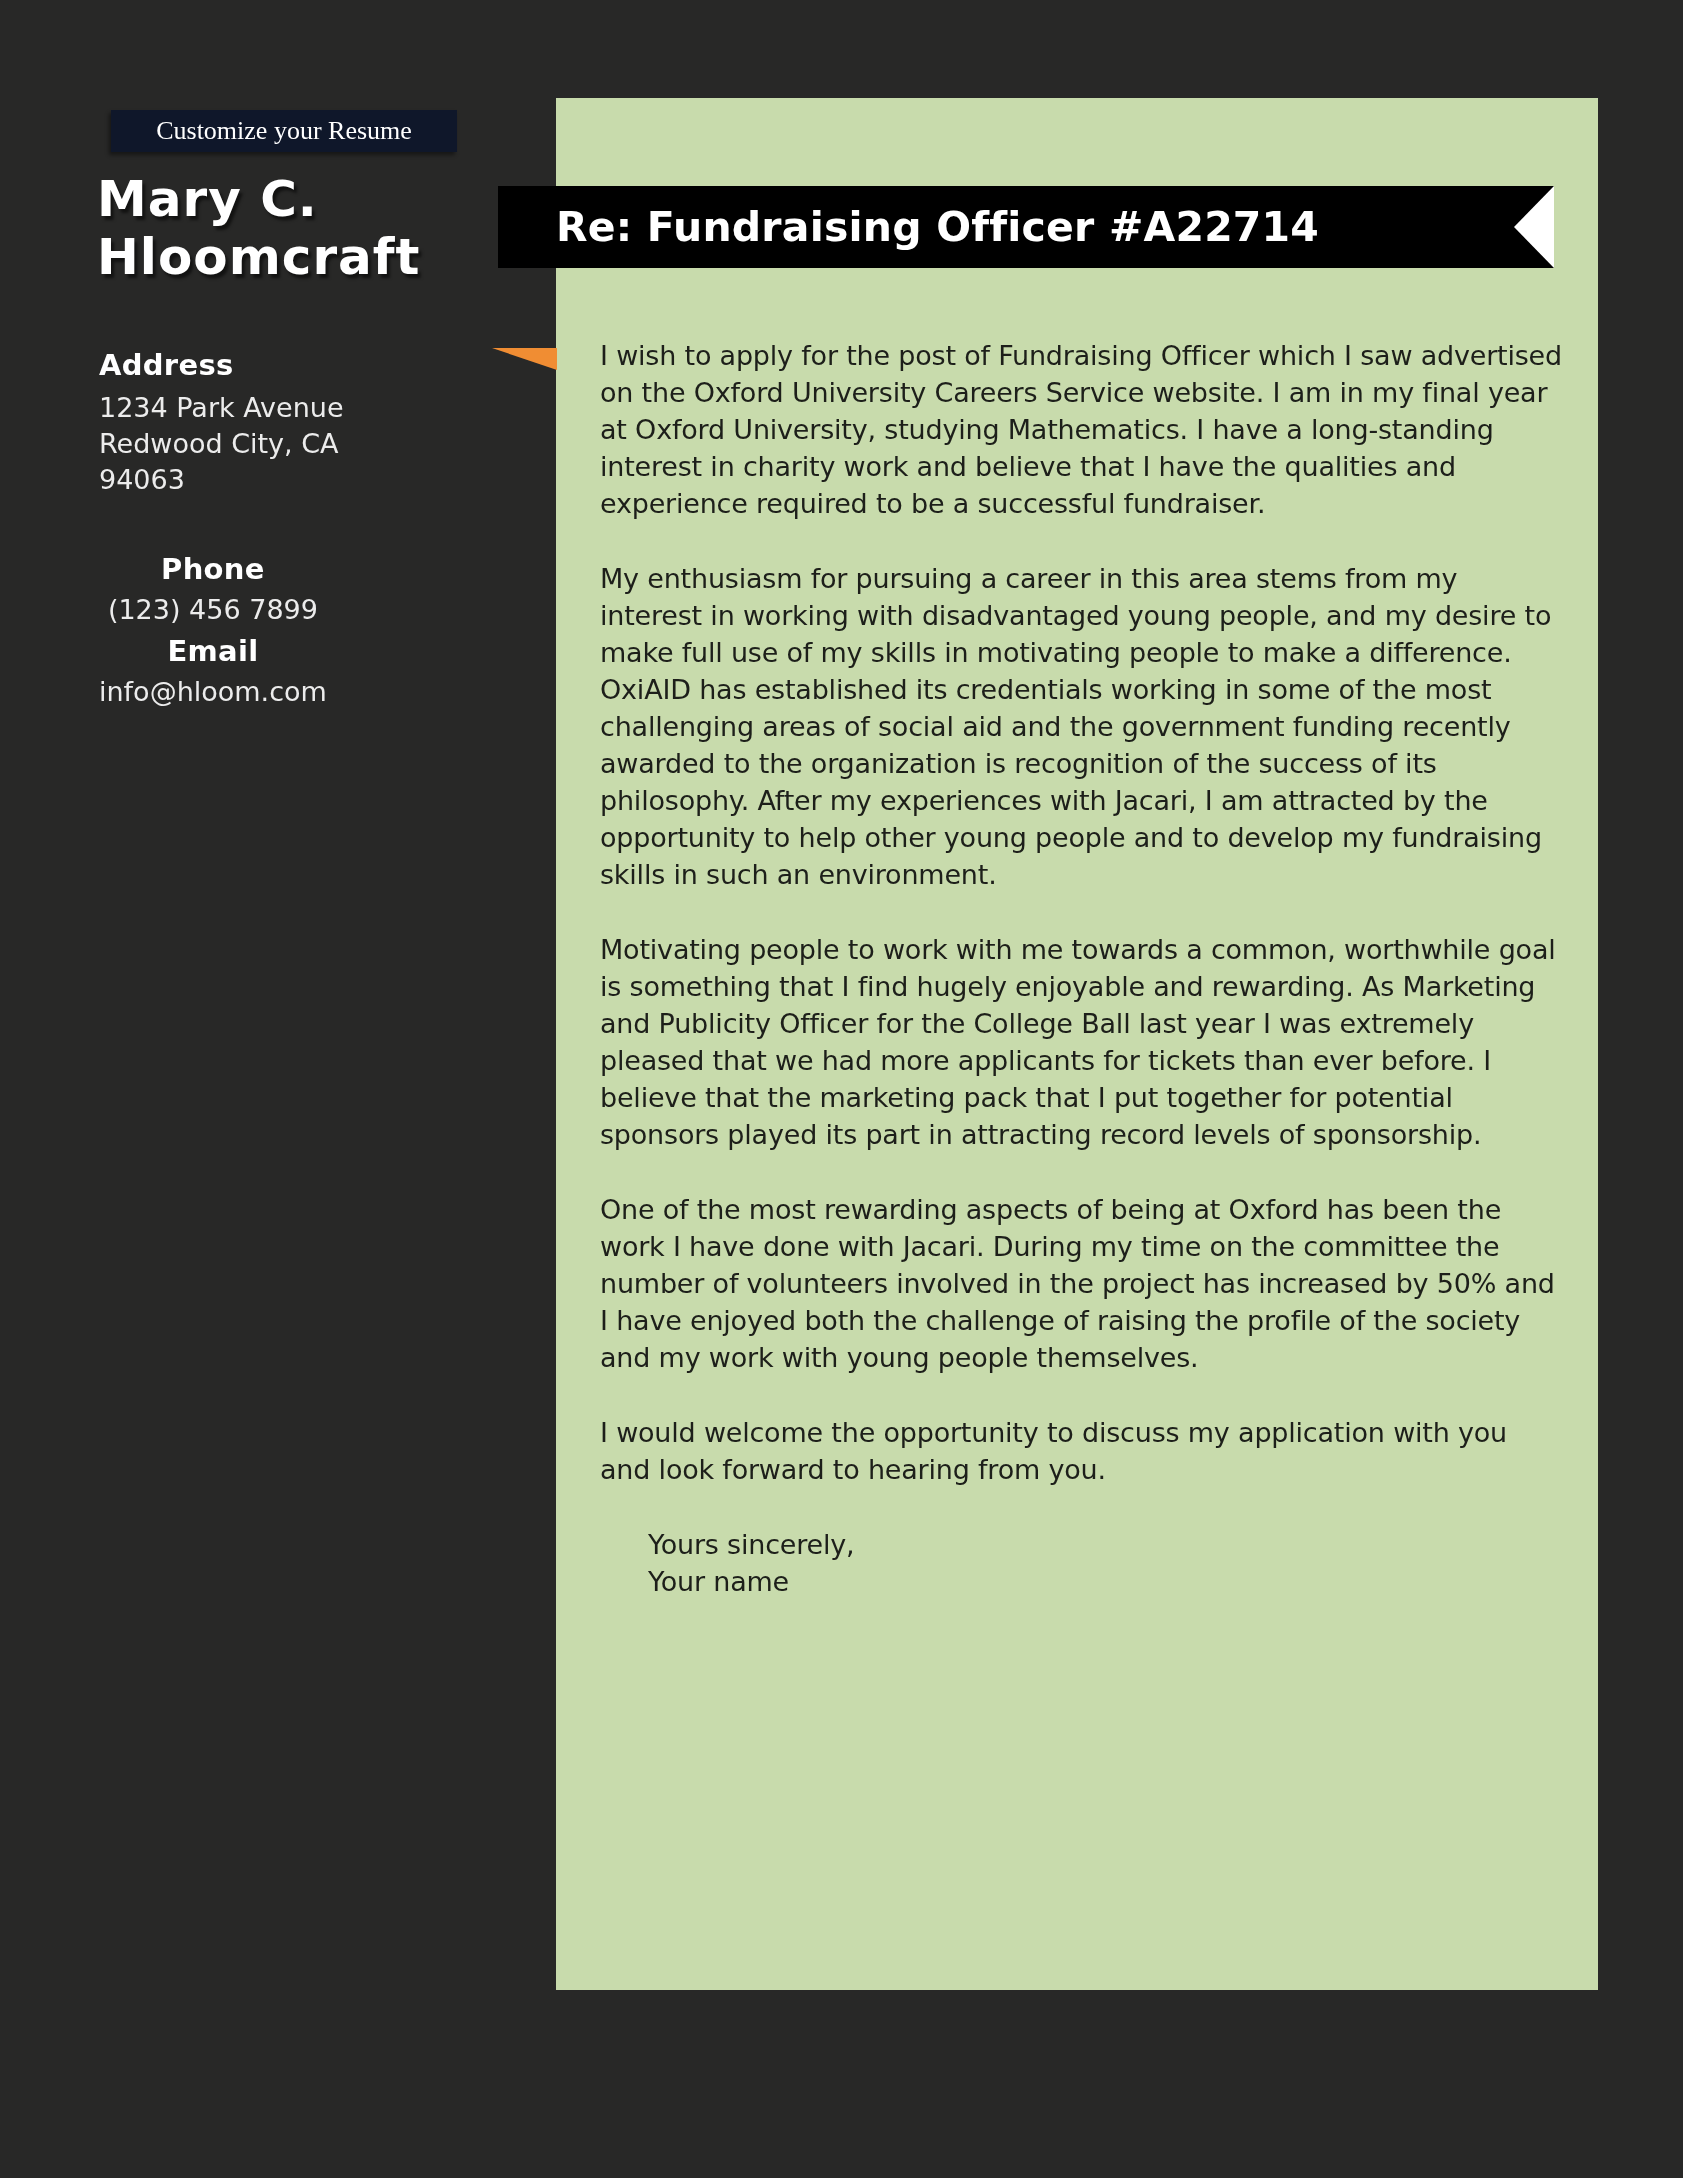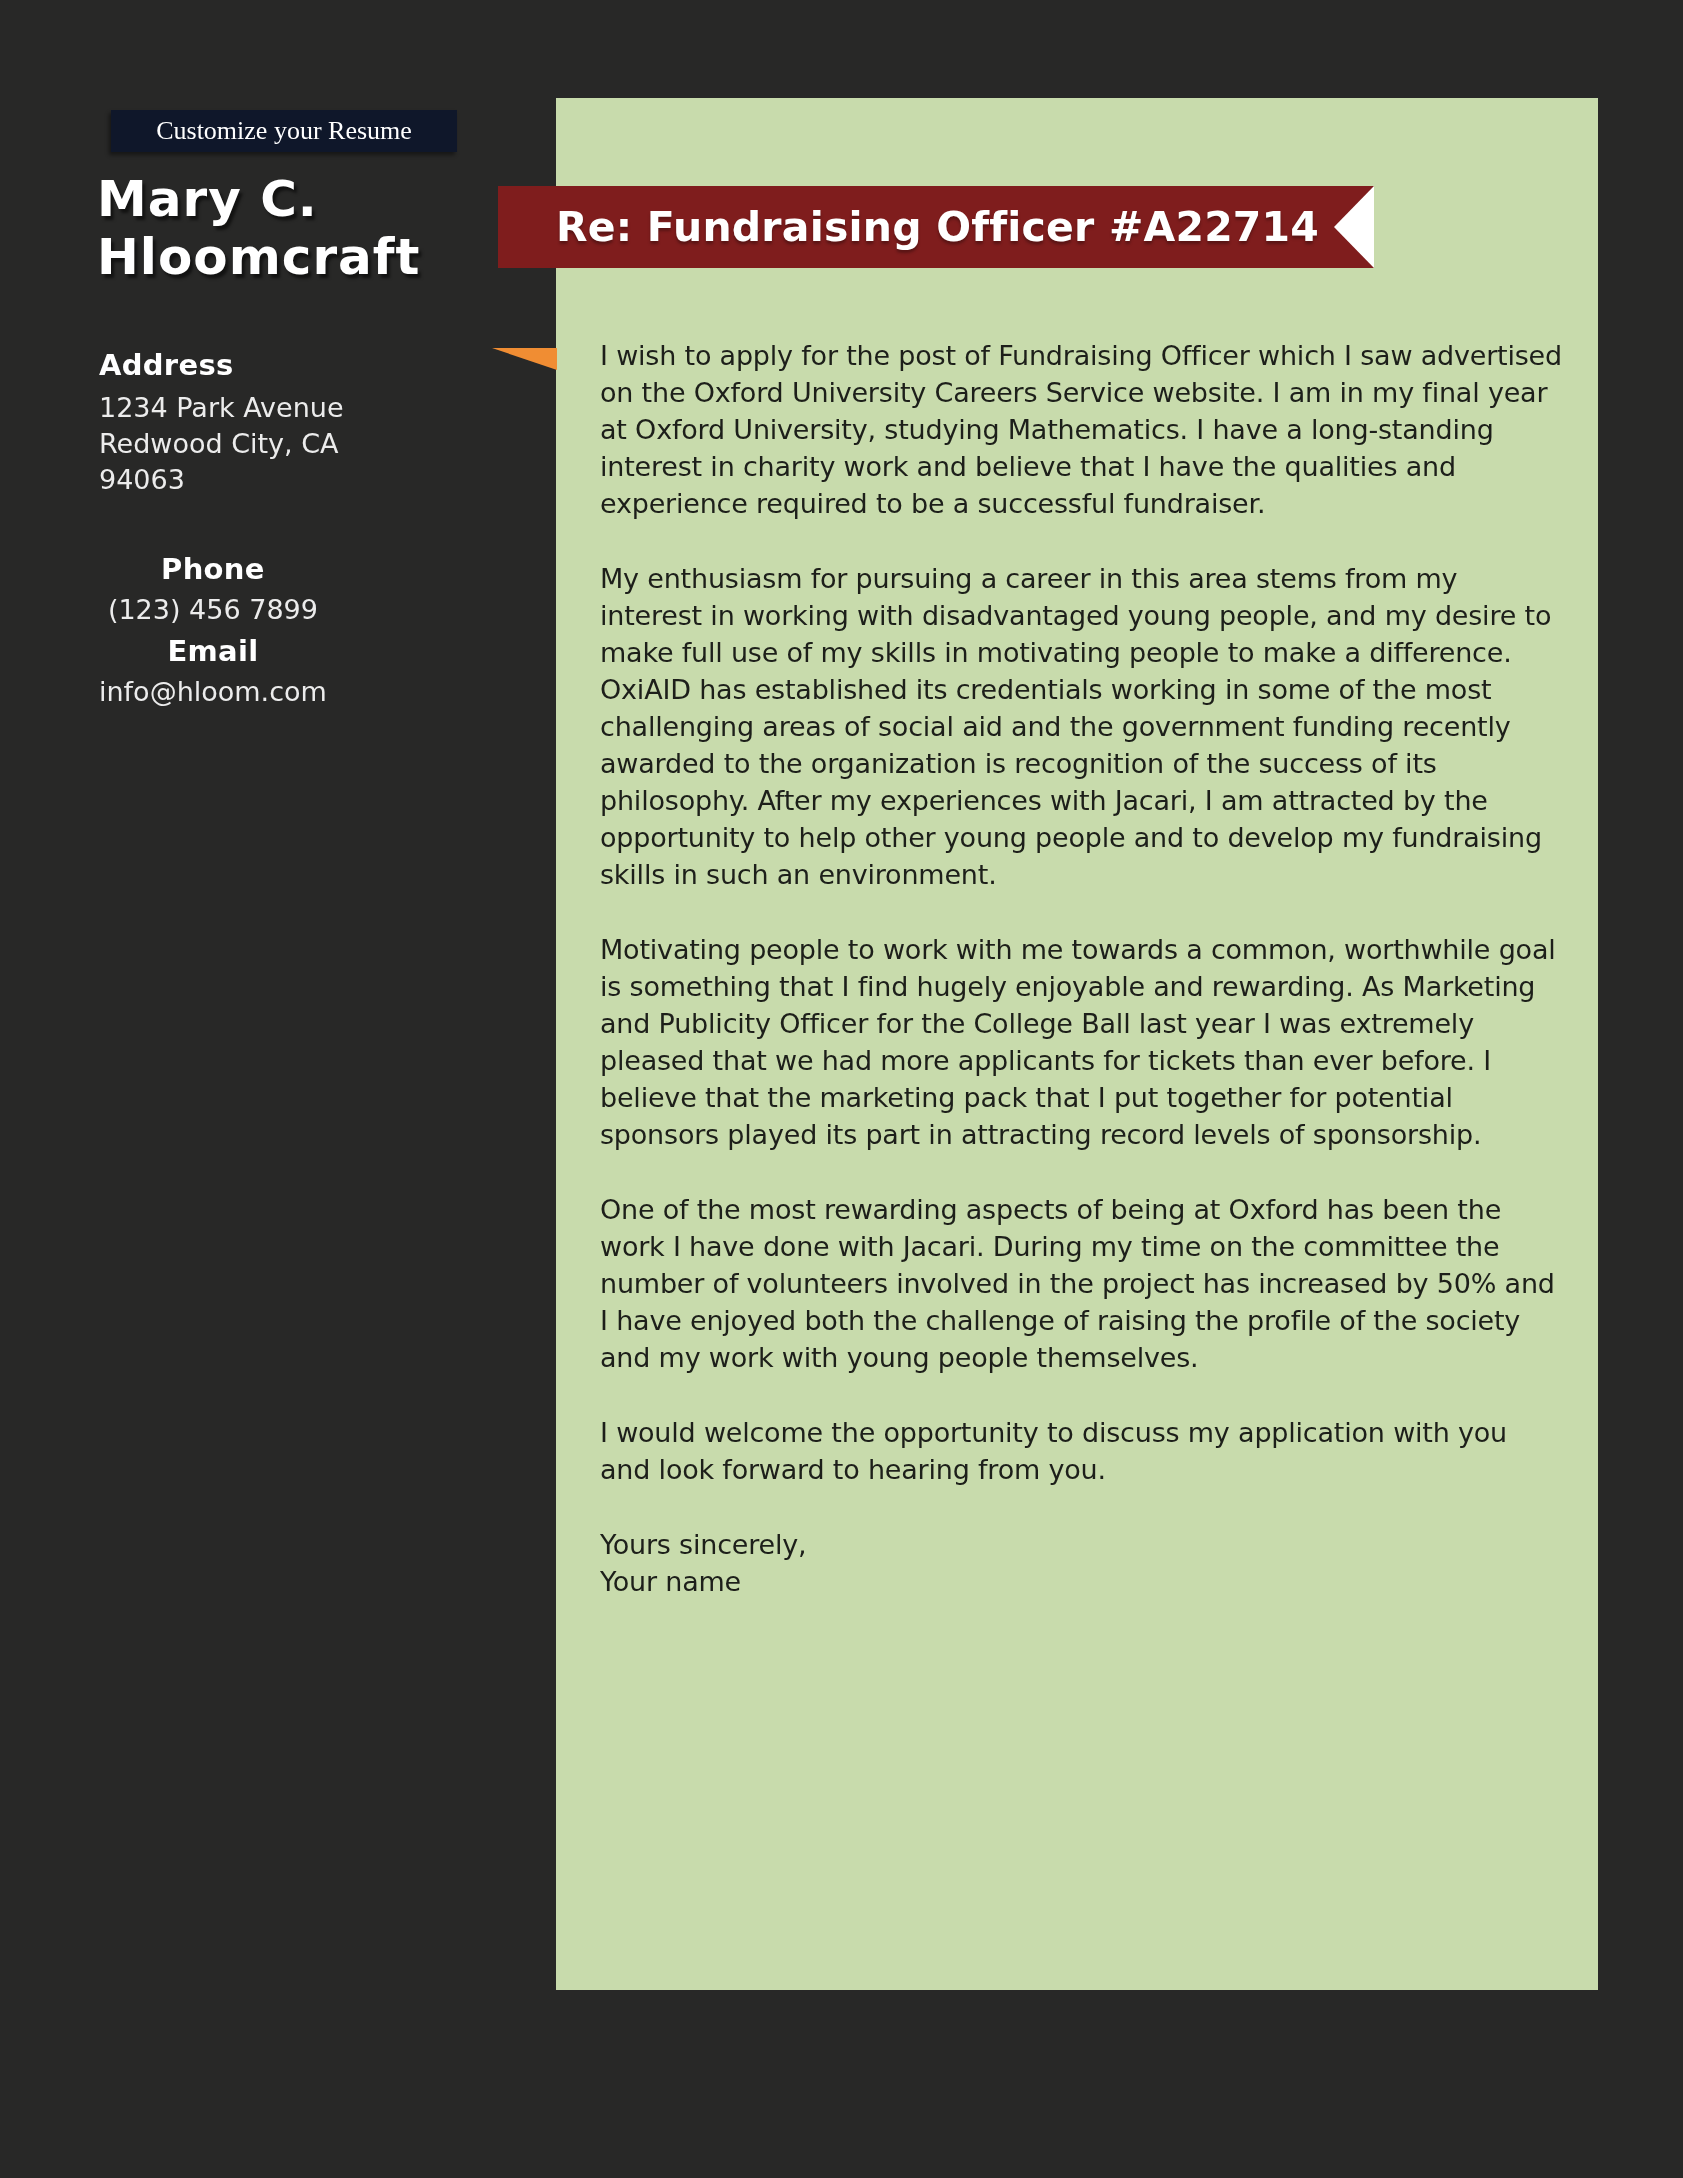--- a/index.html
+++ b/index.html
@@ -40,22 +40,22 @@
   .block-phone .contact-line{margin-bottom:6px;}
   .block-phone h2{margin-bottom:6px;}
   .email-heading{margin-top:2px;}
 
   
   .panel{
     position:absolute;left:556px;top:98px;width:1042px;height:1892px;
     background:#c8dbac;
   }
   .banner{
-    position:absolute;left:498px;top:186px;width:876px;height:82px;
-    background:#7f1d1d;z-index:3;
+    position:absolute;left:498px;top:186px;width:1056px;height:82px;
+    background:#000000;z-index:3;
   }
   .banner-label{
     position:absolute;left:58px;top:0;height:82px;line-height:82px;
     color:#ffffff;font-size:41px;font-weight:700;letter-spacing:0.2px;
     text-shadow:0 3px 3px rgba(0,0,0,0.3);
     white-space:nowrap;
   }
   .banner-arrow{
     position:absolute;right:0;top:0;width:40px;height:82px;
     background:#ffffff;
@@ -68,21 +68,21 @@
     z-index:3;
   }
 
   
   .letter{
     position:absolute;left:600px;top:337px;width:962px;
     color:#1d1f1a;font-size:27px;line-height:37px;letter-spacing:-0.2px;
   }
   .recipient{margin:0 0 69px 0;}
   .letter p{margin:0 0 38px 0;padding:0;}
-  .closing{margin-top:0;}
+  .closing{margin-top:0;margin-left:48px;}
 </style>
 </head>
 <body>
 
 <div class="page">
 
   <aside>
     <a class="customize-btn">Customize your Resume</a>
 
     <div class="name-block">

